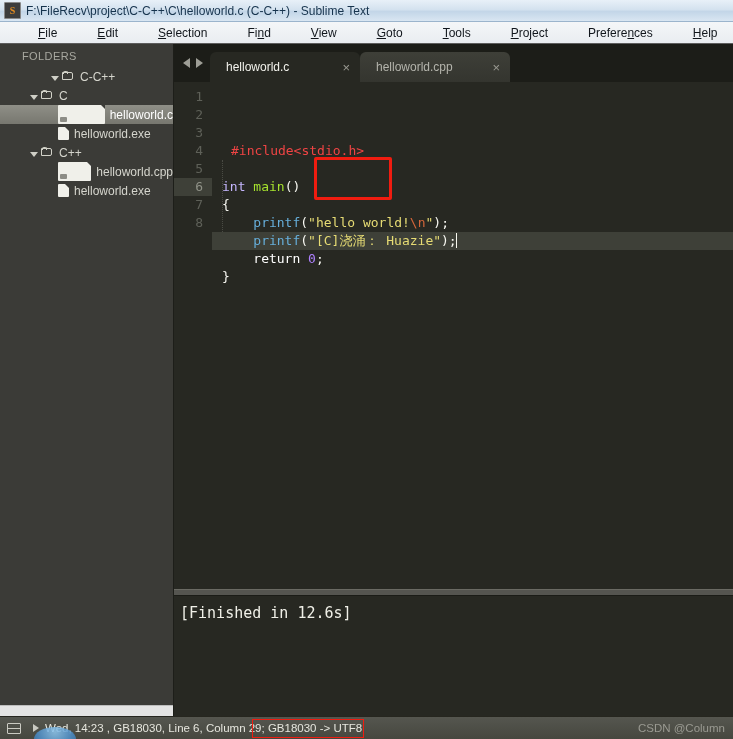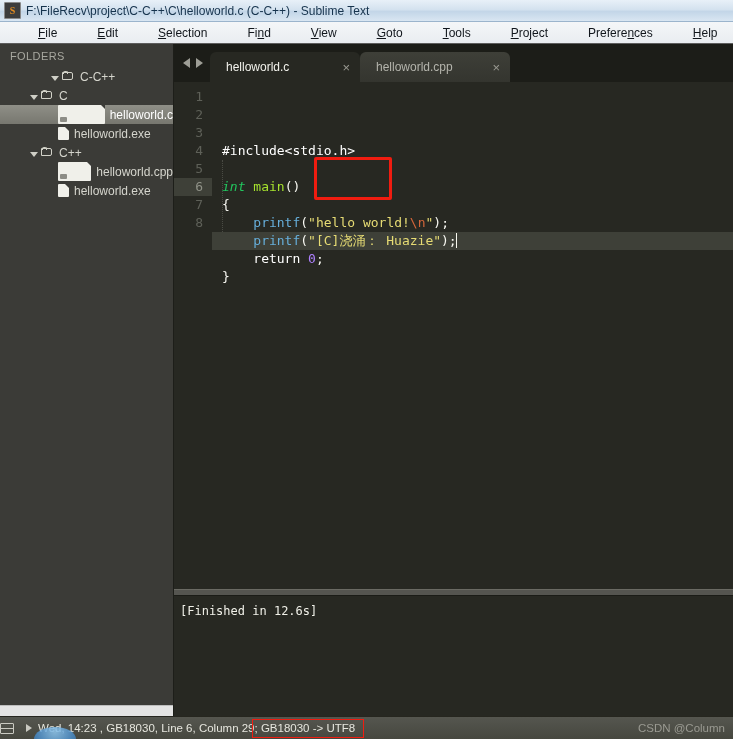--- a/index.html
+++ b/index.html
@@ -101,21 +101,21 @@
   }
   .sidebar-scroll {
     flex: 1;
     overflow: hidden;
     padding-top: 6px;
   }
   .folders-head {
     font-size: 11px;
     color: #a8a8a0;
     letter-spacing: 0.4px;
-    padding: 0 0 5px 10px;
+    padding: 0 0 5px 22px;
     font-family: "Liberation Sans", sans-serif;
   }
   .tree-row {
     display: flex;
     align-items: center;
     height: 19px;
     font-size: 12px;
     color: #d5d5cd;
     white-space: nowrap;
     cursor: default;
@@ -295,29 +295,29 @@
     font-family: "DejaVu Sans Mono", monospace;
     font-size: 13px;
     line-height: 18px;
     color: #f8f8f2;
     white-space: pre;
     position: relative;
     min-width: 0;
   }
   .code .ln { height: 18px; line-height: 18px; }
   .code .ln.active { background: #3e4038; margin-left: -10px; padding-left: 10px; }
-  .k-key { color: #22c55e; font-style: italic; }
+  .k-key { color: #c4b5fd; }
   .k-fn { color: #a6e22e; }
   .k-call { color: #66aeda; }
   .k-str { color: #e6db74; }
   .k-esc { color: #d4663a; }
   .k-ret { color: #ffffff; }
   .k-num { color: #ae81ff; }
   .k-pn { color: #f8f8f2; }
-  .k-pre { color: #ffffff; }
+  .k-pre { color: #ef4444; margin-left: 9px; }
   .indent-guide {
     position: absolute;
     left: 0; top: 0;
     width: 1px;
     border-left: 1px dotted #4a4b44;
   }
   .caret {
     display: inline-block;
     width: 1px;
     height: 15px;
@@ -340,33 +340,33 @@
     background: #555550;
     border-top: 1px solid #6a6a63;
     border-bottom: 1px solid #1b1c17;
   }
   .build-panel {
     height: 120px;
     min-height: 120px;
     background: #272822;
     padding: 8px 0 0 6px;
     font-family: "DejaVu Sans Mono", monospace;
-    font-size: 12px;
+    font-size: 15px;
     color: #f0f0e8;
     box-sizing: border-box;
   }
 
   
   .statusbar {
     height: 22px;
     min-height: 22px;
     background: linear-gradient(to bottom, #55564f 0%, #46473f 100%);
     display: flex;
     align-items: center;
-    padding-left: 0;
+    padding-left: 7px;
     position: relative;
     border-top: 1px solid #26261f;
   }
   .panel-toggle-ico {
     width: 14px; height: 11px;
     border: 1.3px solid #cacac2;
     border-radius: 1px;
     position: relative;
     box-sizing: border-box;
     flex: none;

